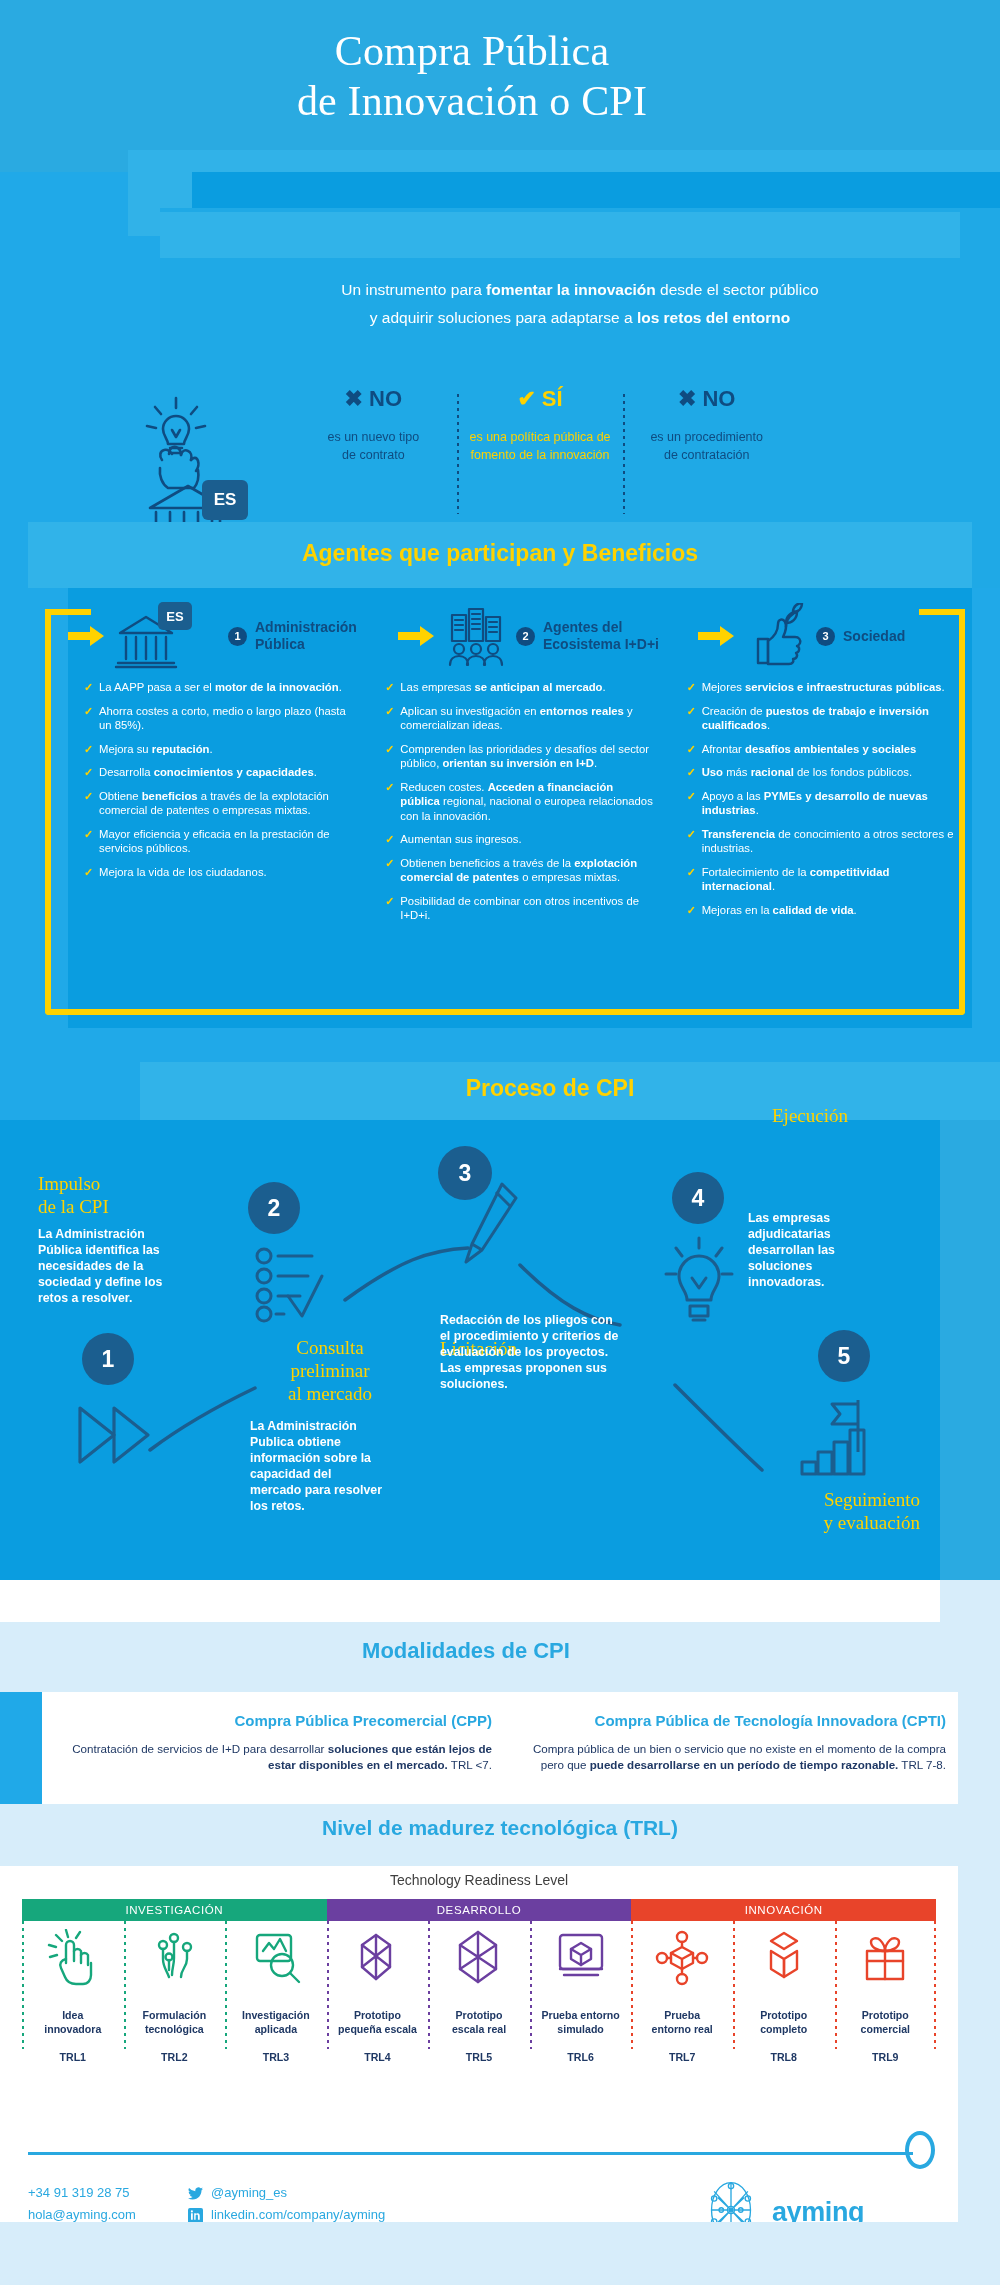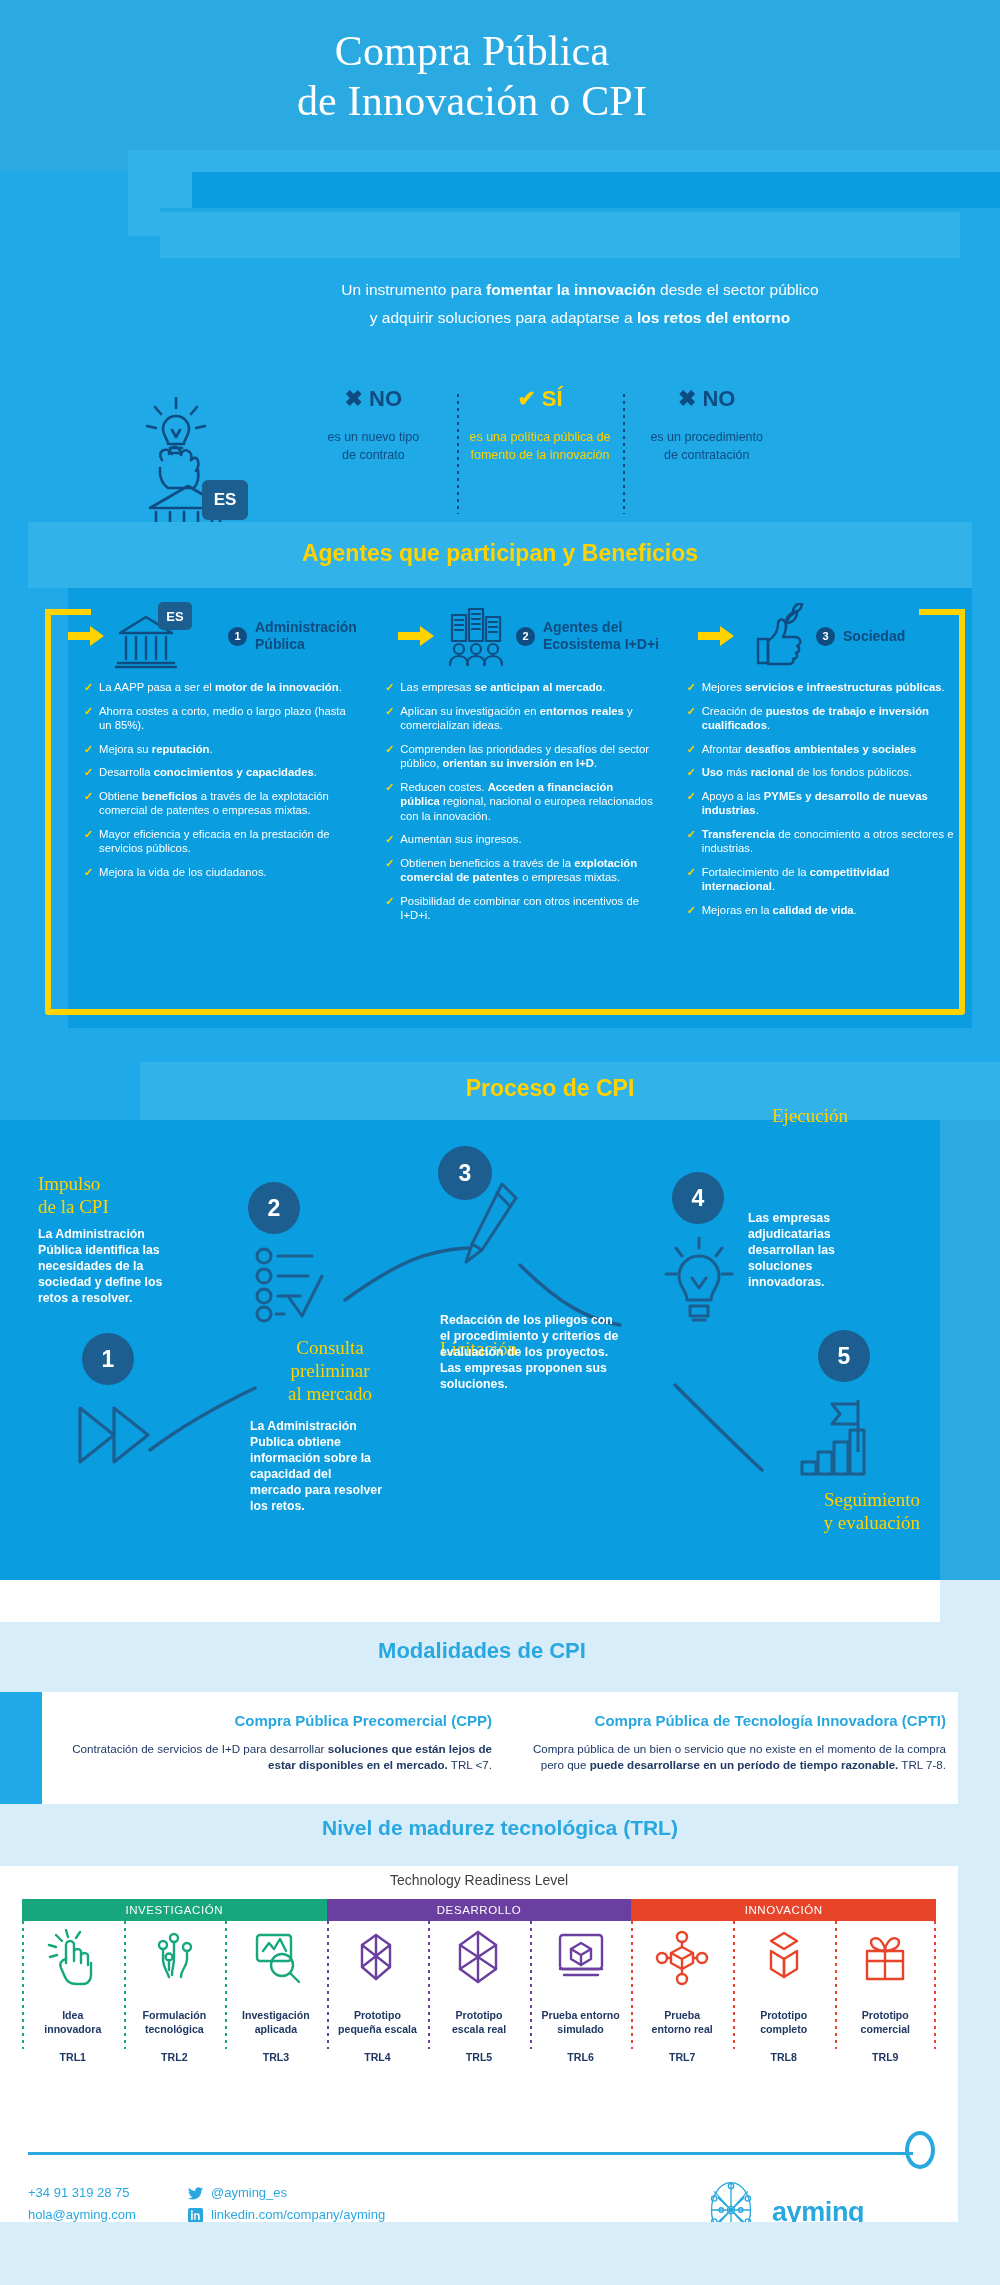--- a/index.html
+++ b/index.html
@@ -208,21 +208,21 @@
     display: flex; align-items: center; justify-content: center;
     font-size: 23px; font-weight: bold;
   }
 
   
   .b4-band {
     position: absolute; left: 0; top: 1622px; width: 1000px; height: 70px;
     background: #d7edfa;
   }
   .b4-head {
-    position: absolute; left: 16px; top: 1638px; width: 924px; text-align: center; padding-left: 8px;
+    position: absolute; left: 0; top: 1638px; width: 924px; text-align: center; padding-left: 8px;
   }
   .b4-head .s-title { color: #29a8e0; font-size: 22px; }
   .b4-card {
     position: absolute; left: 42px; top: 1692px; width: 916px; height: 112px;
     background: #ffffff;
   }
   .mod-grid {
     position: absolute; left: 66px; top: 1712px; width: 880px; height: 86px;
     display: flex; gap: 28px;
   }

